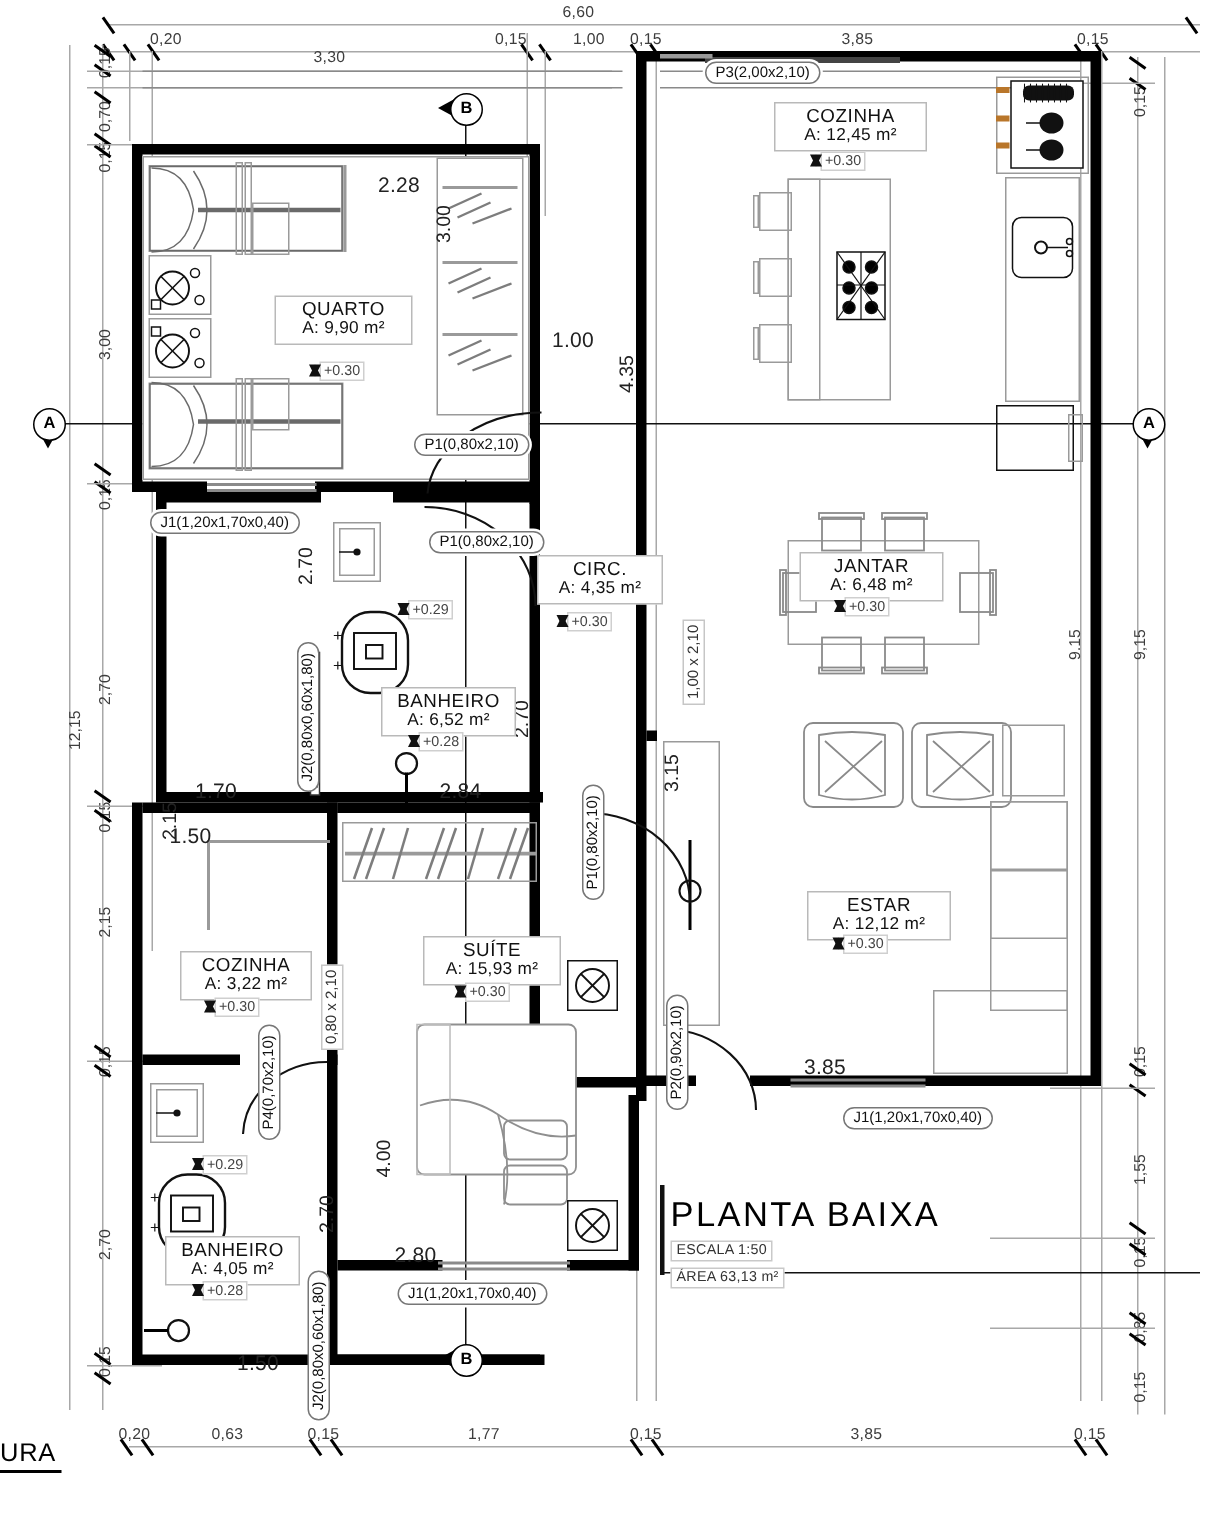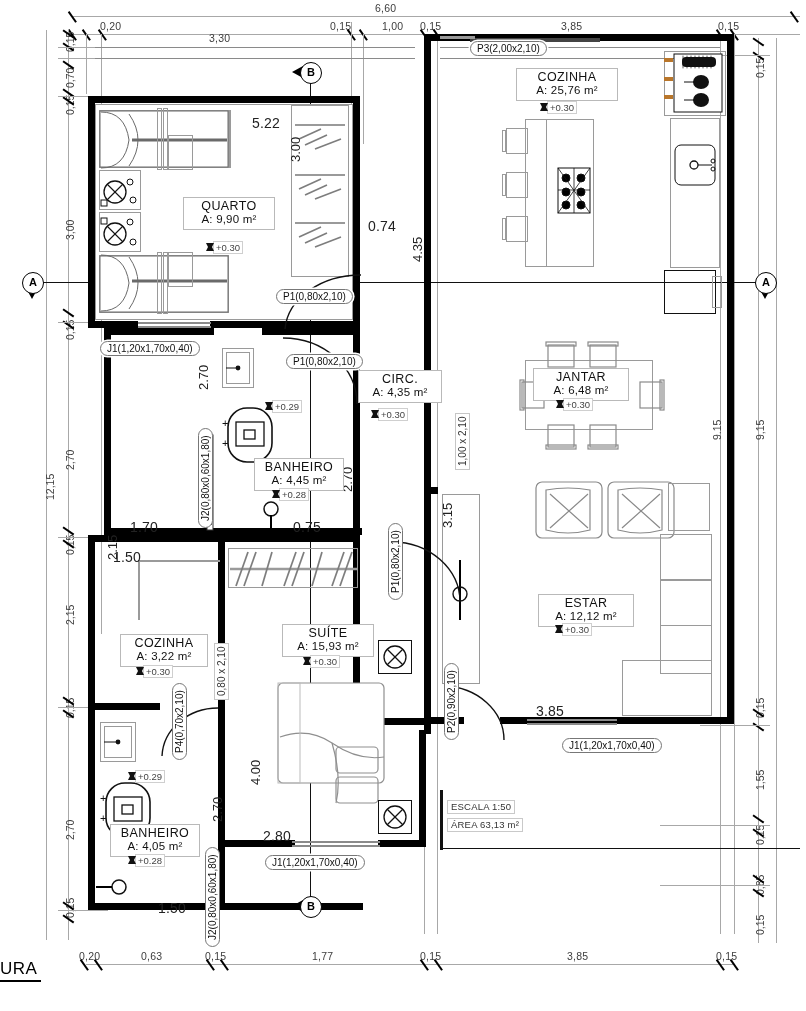--- a/index.html
+++ b/index.html
@@ -308,46 +308,46 @@
       <line x1="8" y1="132" x2="30" y2="122"></line>
         <line x1="14" y1="138" x2="36" y2="128"></line>
       <line x1="24" y1="142" x2="50" y2="132"></line>
     </g>
   </svg>
 
   <svg style="left:283px;top:273px;width:80px;height:60px;">
     <path d="M78 2 A76 58 0 0 0 2 56" fill="none" stroke="#111" stroke-width="1.4"></path>
   </svg>
 
-  <div class="dim dimb" style="left:252px;top:115px;font-size:14px;">5.22</div>
+  <div class="dim dimb" style="left:252px;top:115px;font-size:14px;">2.28</div>
   <div class="dimv dimb" style="left:288px;top:162px;font-size:13px;">3.00</div>
 
   <div class="rlabel" style="left:183px;top:197px;width:80px;">
     <div class="rname">QUARTO</div>
     <div class="rarea">A:  9,90  m²</div>
   </div>
   <svg class="lvlmark" style="left:206px;top:243px;">
     <polygon points="0,8 8,8 4,0" fill="#111"></polygon>
       <polygon points="0,0 8,0 4,8" fill="#111"></polygon>
   </svg>
   <div class="lvl" style="left:213px;top:241px;">+0.30</div>
 
   <div class="tag" style="left:276px;top:289px;">P1(0,80x2,10)</div>
   <div class="tag" style="left:100px;top:341px;">J1(1,20x1,70x0,40)</div>
 
-  <div class="dim dimb" style="left:368px;top:218px;font-size:14px;">0.74</div>
+  <div class="dim dimb" style="left:368px;top:218px;font-size:14px;">1.00</div>
   <div class="dimv dimb" style="left:410px;top:262px;font-size:13px;">4.35</div>
 
   <div class="tag" style="left:470px;top:41px;">P3(2,00x2,10)</div>
   <div class="thin" style="left:470px;top:38px;width:130px;height:4px;background:#444;"></div>
   <div class="thin" style="left:440px;top:36px;width:35px;height:3px;background:#999;"></div>
 
   <div class="rlabel" style="left:516px;top:68px;width:90px;">
     <div class="rname">COZINHA</div>
-    <div class="rarea">A:  25,76  m²</div>
+    <div class="rarea">A:  12,45  m²</div>
   </div>
   <svg class="lvlmark" style="left:540px;top:103px;">
     <polygon points="0,8 8,8 4,0" fill="#111"></polygon>
       <polygon points="0,0 8,0 4,8" fill="#111"></polygon>
   </svg>
   <div class="lvl" style="left:547px;top:101px;">+0.30</div>
 
   <div class="boxl" style="left:525px;top:119px;width:69px;height:148px;"></div>
   <div class="boxl" style="left:525px;top:119px;width:22px;height:148px;"></div>
   <svg style="left:558px;top:168px;width:32px;height:45px;">
@@ -440,21 +440,21 @@
   <div class="ln" style="left:270px;top:515px;width:1.5px;height:22px;"></div>
 
   <svg class="lvlmark" style="left:265px;top:402px;">
     <polygon points="0,8 8,8 4,0" fill="#111"></polygon>
       <polygon points="0,0 8,0 4,8" fill="#111"></polygon>
   </svg>
   <div class="lvl" style="left:272px;top:400px;">+0.29</div>
 
   <div class="rlabel" style="left:254px;top:458px;width:78px;">
     <div class="rname">BANHEIRO</div>
-    <div class="rarea">A:  4,45  m²</div>
+    <div class="rarea">A:  6,52  m²</div>
   </div>
   <svg class="lvlmark" style="left:272px;top:490px;">
     <polygon points="0,8 8,8 4,0" fill="#111"></polygon>
       <polygon points="0,0 8,0 4,8" fill="#111"></polygon>
   </svg>
   <div class="lvl" style="left:279px;top:488px;">+0.28</div>
 
   <svg style="left:281px;top:336px;width:78px;height:70px;">
     <path d="M2 2 A74 66 0 0 1 76 68" fill="none" stroke="#111" stroke-width="1.4"></path>
   </svg>
@@ -476,21 +476,21 @@
       <rect x="3" y="73" width="4" height="3"></rect>
         <rect x="3" y="80" width="4" height="3"></rect>
       <rect x="3" y="87" width="4" height="3"></rect>
       </g>
   </svg>
   <div class="tagv" style="left:198px;top:528px;">J2(0,80x0,60x1,80)</div>
 
   <div class="dimv dimb" style="left:196px;top:390px;font-size:13px;">2.70</div>
   <div class="dimv dimb" style="left:340px;top:492px;font-size:13px;">2.70</div>
   <div class="dim dimb" style="left:130px;top:519px;font-size:14px;">1.70</div>
-  <div class="dim dimb" style="left:293px;top:519px;font-size:14px;">0.75</div>
+  <div class="dim dimb" style="left:293px;top:519px;font-size:14px;">2.84</div>
 
   <div class="boxl" style="left:138px;top:560px;width:82px;height:2px;"></div>
   <div class="boxl" style="left:138px;top:560px;width:2px;height:60px;"></div>
   <div class="rlabel" style="left:120px;top:634px;width:76px;">
     <div class="rname">COZINHA</div>
     <div class="rarea">A:  3,22  m²</div>
   </div>
   <svg class="lvlmark" style="left:136px;top:667px;">
     <polygon points="0,8 8,8 4,0" fill="#111"></polygon>
       <polygon points="0,0 8,0 4,8" fill="#111"></polygon>
@@ -681,20 +681,21 @@
   <svg style="left:390px;top:540px;width:72px;height:64px;">
     <path d="M2 2 A68 60 0 0 1 70 62" fill="none" stroke="#111" stroke-width="1.4"></path>
   </svg>
   <div class="tagv" style="left:388px;top:600px;">P1(0,80x2,10)</div>
   <div class="tagv" style="left:444px;top:740px;">P2(0,90x2,10)</div>
   <svg style="left:442px;top:684px;width:66px;height:58px;">
     <path d="M2 2 A62 54 0 0 1 62 56" fill="none" stroke="#111" stroke-width="1.4"></path>
   </svg>
 
   <div id="title" style="left:447px;top:796px;">
+    <div class="tbig">PLANTA  BAIXA</div>
     <div class="tsub" style="display:inline-block;margin-top:3px;">ESCALA  1:50</div><br>
     <div class="tsub" style="display:inline-block;">ÁREA  63,13  m²</div>
   </div>
   <div class="ln hl" style="left:440px;top:790px;width:3px;height:60px;background:#111;"></div>
   <div class="ln hl" style="left:440px;top:848px;width:360px;height:1.4px;background:#111;"></div>
 
   <div class="corner" style="left:-4px;top:958px;">URA</div>
 
 </div>
 

